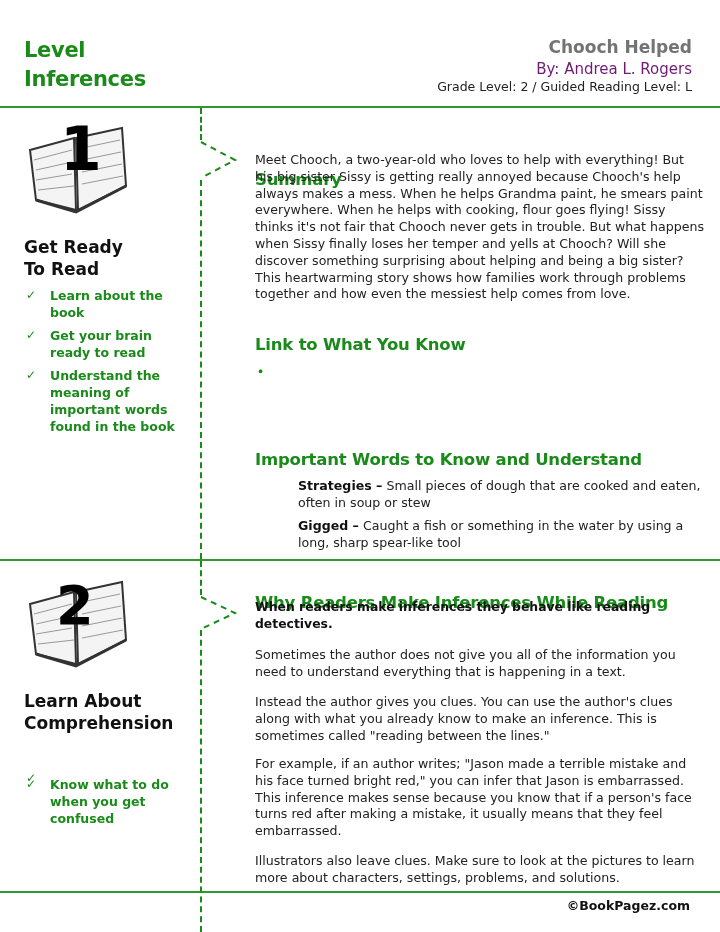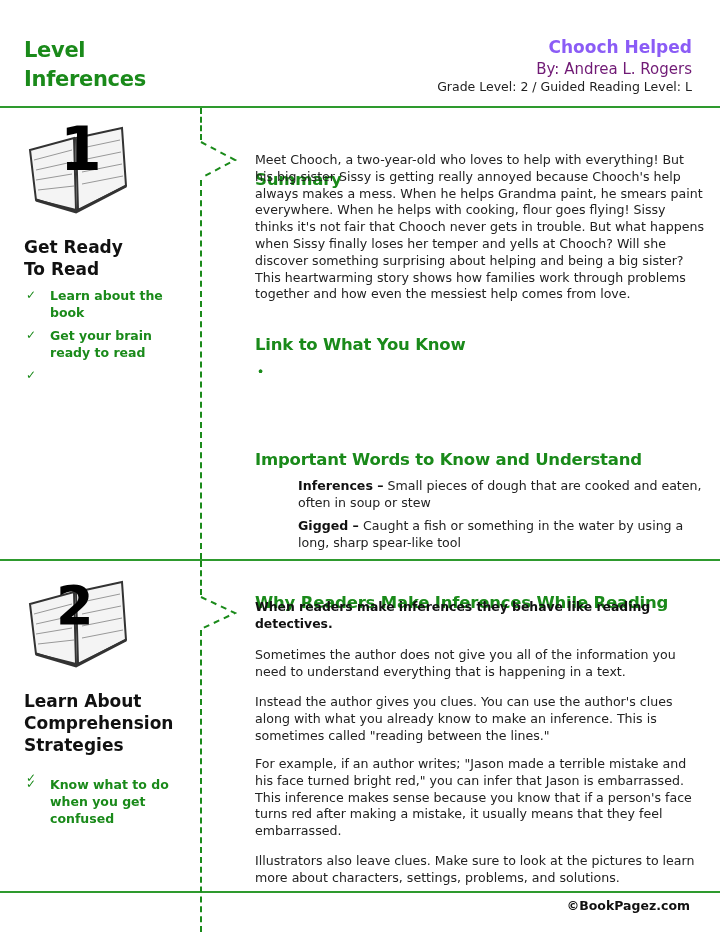--- a/index.html
+++ b/index.html
@@ -3,21 +3,21 @@
 <meta charset="utf-8">
 <style>
   html, body { margin: 0; padding: 0; background: #ffffff; }
   body { width: 720px; height: 932px; position: relative; overflow: hidden;
          font-family: "DejaVu Sans", "Liberation Sans", sans-serif; color: #222; }
   .abs { position: absolute; }
   .hline { position: absolute; left: 0; width: 720px; height: 2px; background: #2e9a2e; }
   .vdash { position: absolute; left: 200px; width: 0; border-left: 2px dashed #1a8a1a; }
   
   .doc-title { left: 24px; top: 36px; font-size: 21px; font-weight: bold; line-height: 29px; color: #1a8a1a; letter-spacing: -0.3px; }
-  .book-title { right: 28px; top: 37px; font-size: 17px; font-weight: bold; text-align: right; color: #8b5cf6; }
+  .book-title { right: 28px; top: 37px; font-size: 17px; font-weight: bold; text-align: right; color: #737373; }
   .author { right: 28px; top: 60px; font-size: 15px; text-align: right; color: #701a75; }
   .grade { right: 28px; top: 79px; font-size: 12.5px; text-align: right; color: #222; }
   
   .book-icon { left: 26px; }
   .step-heading { left: 24px; font-size: 17px; font-weight: bold; line-height: 22px; color: #111; }
   .checklist { left: 24px; width: 170px; margin: 0; padding: 0; list-style: none; }
   .checklist li { position: relative; padding-left: 26px; font-size: 12.5px; font-weight: bold; line-height: 17px; color: #1a8a1a; margin-bottom: 6px; }
   .checklist li .chk { position: absolute; left: 2px; top: 0; font-size: 12px; color: #1a8a1a; }
   
   .section-heading { left: 255px; font-size: 16.5px; font-weight: bold; color: #1a8a1a; letter-spacing: -0.2px; }
@@ -66,54 +66,53 @@
   </svg>
   <div class="abs" style="left:34px; top:-6px; font-size:60px; font-weight:bold; color:#000; line-height:70px;">1</div>
 </div>
 <div class="abs step-heading" style="top:236px;">
   <div>Get Ready</div>
   <div>To Read</div>
 </div>
 <ul class="abs checklist" style="top:287px;">
   <li><span class="chk">✓</span><span>Learn about the book</span></li>
   <li><span class="chk">✓</span><span>Get your brain ready to read</span></li>
-  <li><span class="chk">✓</span></li>
+  <li><span class="chk">✓</span><span>Understand the meaning of important words found in the book</span></li>
 </ul>
 
 <div class="abs section-heading" style="top:122px;margin-top:48px;">Summary</div>
 <div class="abs body-text" style="top:152px;">Meet Chooch, a two-year-old who loves to help with everything! But his big sister Sissy is getting really annoyed because Chooch's help always makes a mess.  When he helps Grandma paint, he smears paint everywhere.  When he helps with cooking, flour goes flying! Sissy thinks it's not fair that Chooch never gets in trouble.  But what happens when Sissy finally loses her temper and yells at Chooch?  Will she discover something surprising about helping and being a big sister?  This heartwarming story shows how families work through problems together and how even the messiest help comes from love.</div>
 
 <div class="abs section-heading" style="top:335px;">Link to What You Know</div>
 <ul class="abs bullets" style="top:364px;">
   <li><span class="dot">•</span></li>
   <li><span class="dot">•</span></li>
 </ul>
 
 <div class="abs section-heading" style="top:450px;">Important Words to Know and Understand</div>
 <div class="abs vocab" style="top:478px;">
-  <b>Inferences –</b><span> Small pieces of dough that are cooked and eaten, often in soup or stew</span>
+  <b>Strategies –</b><span> Small pieces of dough that are cooked and eaten, often in soup or stew</span>
 </div>
 <div class="abs vocab" style="top:518px;">
   <b>Gigged –</b><span> Caught a fish or something in the water by using a long, sharp spear-like tool</span>
 </div>
 
 <div class="abs book-icon" style="top:574px;">
   <svg width="104" height="96" viewBox="0 0 104 96">
     <path d="M4 30 L48 18 L50 90 L10 80 Z" fill="#f4f4f4" stroke="#333" stroke-width="2"></path>
     <path d="M50 18 L96 8 L100 66 L52 90 Z" fill="#f4f4f4" stroke="#333" stroke-width="2"></path>
     <path d="M8 40 L46 30 M10 50 L46 42 M10 60 L46 54 M12 70 L48 66" stroke="#999" stroke-width="1"></path>
     <path d="M56 28 L94 20 M56 40 L95 32 M56 52 L96 44 M56 64 L97 56" stroke="#999" stroke-width="1"></path>
     <path d="M10 80 L50 92 L100 66" fill="none" stroke="#333" stroke-width="3"></path>
   </svg>
   <div class="abs" style="left:30px; top:0px; font-size:54px; font-weight:bold; color:#000; line-height:64px;">2</div>
 </div>
 <div class="abs step-heading" style="top:690px;">
   <div>Learn About</div>
   <div>Comprehension</div>
-  <div>Strategies</div>
 </div>
 <ul class="abs checklist" style="top:770px;">
   <li><span class="chk">✓</span></li>
   <li><span class="chk">✓</span><span>Know what to do when you get confused</span></li>
 </ul>
 
 <div class="abs section-heading" style="top:593px;">Why Readers Make Inferences While Reading</div>
 <div class="abs bold-lead" style="top:599px;">When readers make inferences they behave like reading detectives.</div>
 <div class="abs body-text" style="top:647px;">Sometimes the author does not give you all of the information you need to understand everything that is happening in a text.</div>
 <div class="abs body-text" style="top:694px;">Instead the author gives you clues.  You can use the author's clues along with what you already know to make an inference. This is sometimes called "reading between the lines."</div>

